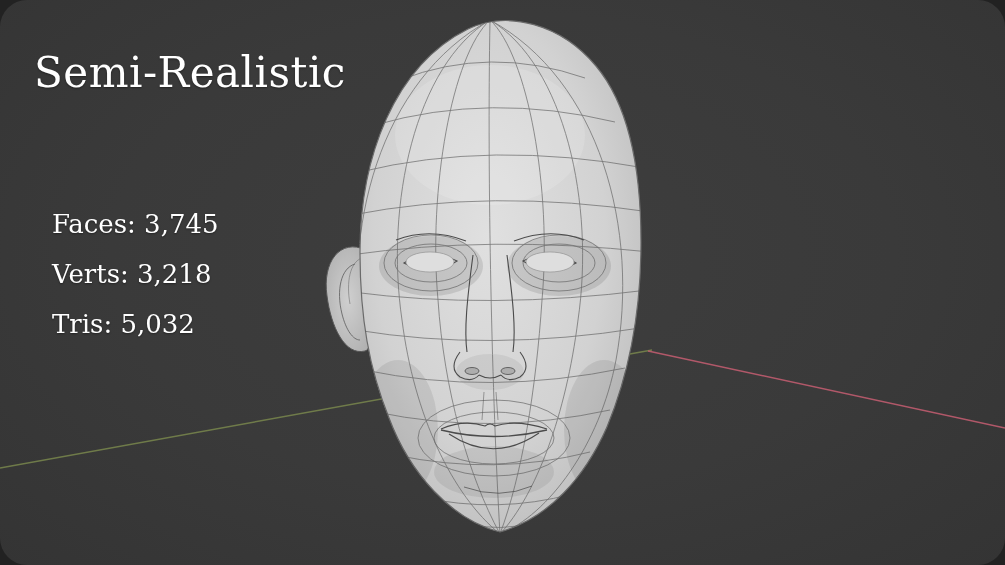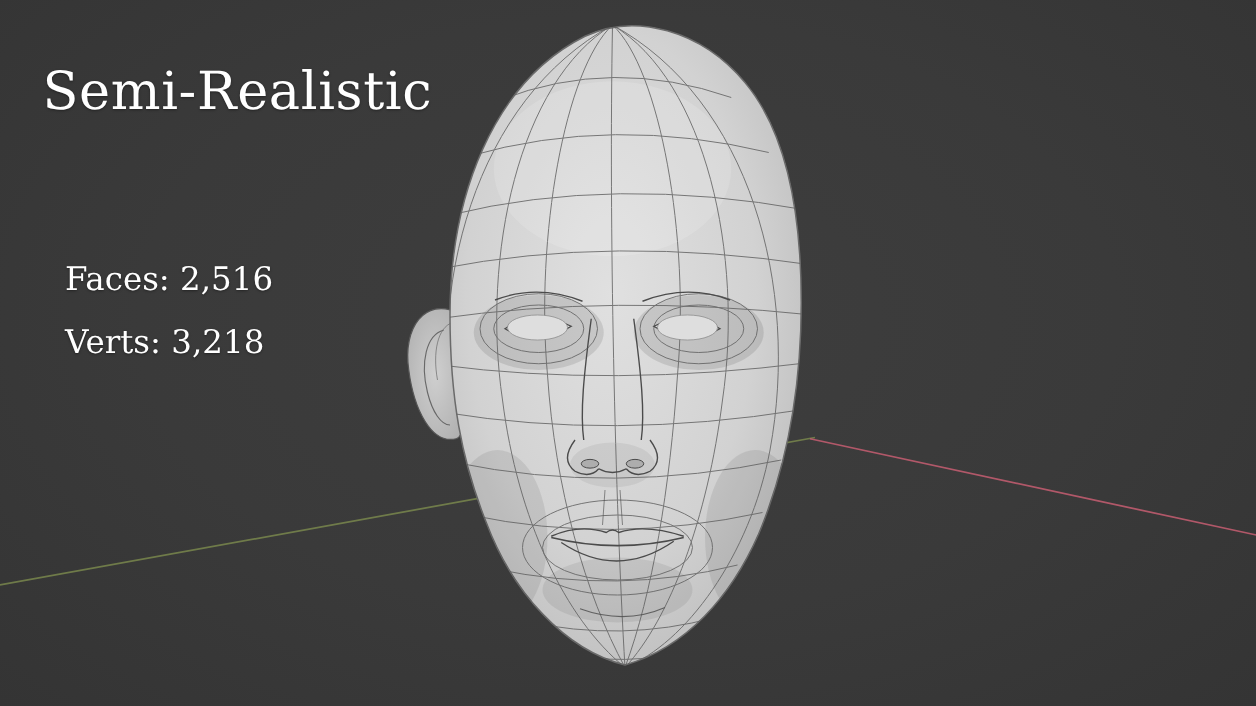--- a/index.html
+++ b/index.html
@@ -3,20 +3,21 @@
 <meta charset="utf-8">
 <style>
   html, body { margin: 0; padding: 0; background: #222; }
   .viewport {
     position: relative;
     width: 1005px;
     height: 565px;
     overflow: hidden;
     background: radial-gradient(ellipse at 50% 45%, #3e3e3e 0%, #3a3a3a 55%, #343434 100%);
     font-family: "DejaVu Serif", "Liberation Serif", serif;
+    border-radius: 27px;
   }
   .viewport svg.canvas {
     position: absolute;
     inset: 0;
   }
   .overlay-title {
     position: absolute;
     left: 34px;
     top: 48px;
     color: #ffffff;
@@ -145,17 +146,18 @@
         <path d="M 449 434 Q 494 464 539 433"></path>
 
         <path d="M 464 487 Q 500 500 532 486" stroke-width="0.9" opacity="0.8"></path>
       </g>
     </g>
   </svg>
 
   <div class="overlay-title">Semi-Realistic</div>
 
   <div class="overlay-stats">
-    <div class="stat-line">Faces: 2,516</div>
+    <div class="stat-line">Faces: 3,745</div>
     <div class="stat-line">Verts: 3,218</div>
+    <div class="stat-line">Tris: 5,032</div>
   </div>
 
 </div>
 
 </body></html>

